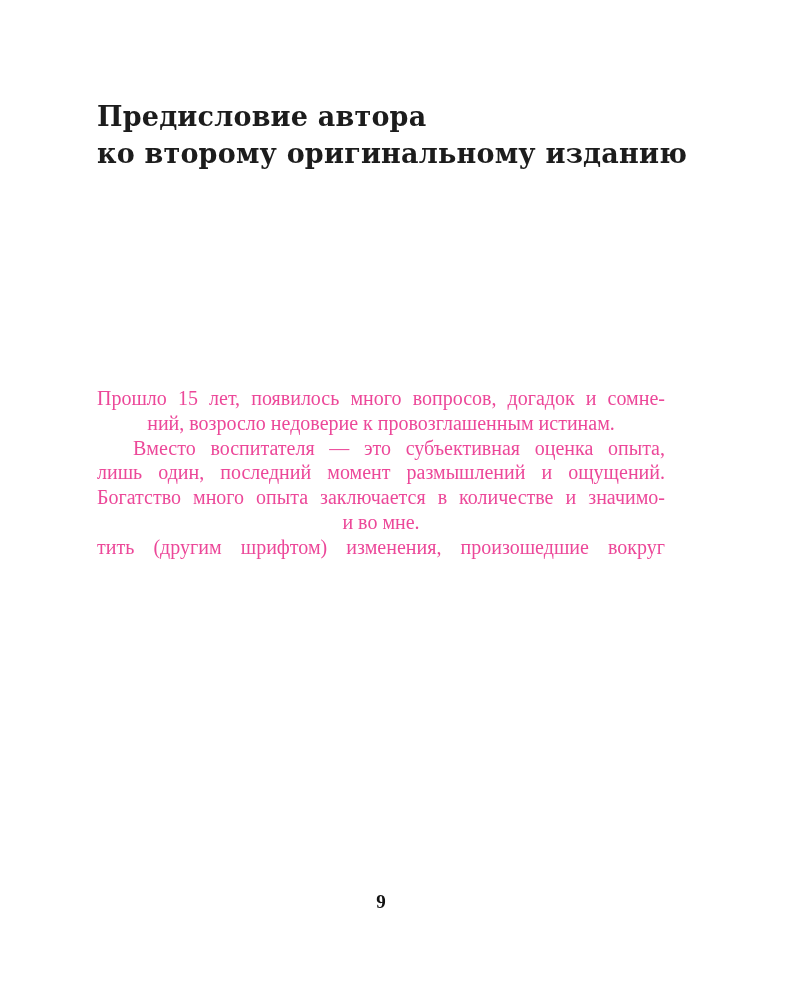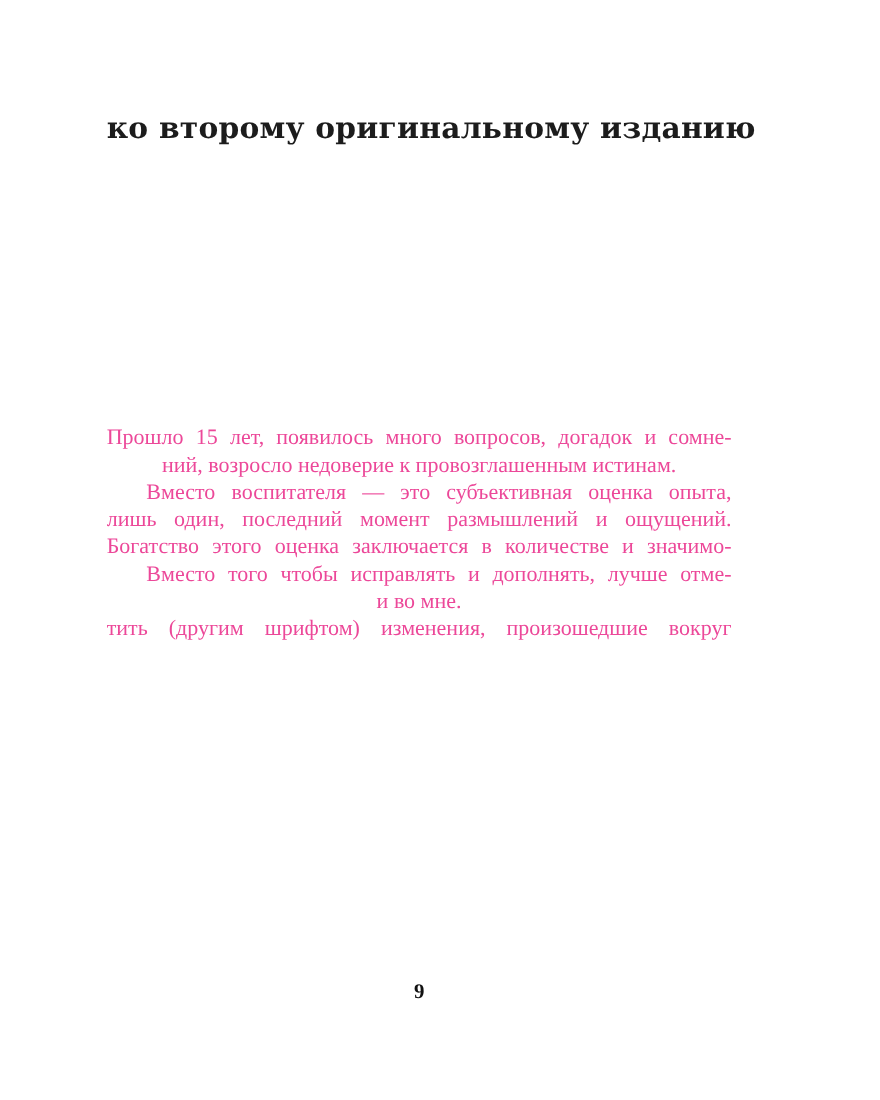--- a/index.html
+++ b/index.html
@@ -63,35 +63,35 @@
     font-size: 19px;
     color: #111111;
   }
 </style>
 </head>
 <body>
 
 <div class="page">
 
   <div class="heading">
+    <div>Предисловие автора</div>
     <div>ко второму оригинальному изданию</div>
   </div>
 
   <div class="body-text" id="body-text">
       <div class="para">
         <div class="line just">Прошло 15 лет, появилось много вопросов, догадок и сомне-</div>
         <div class="line">ний, возросло недоверие к провозглашенным истинам.</div>
       </div>
       <div class="para">
         <div class="line just indent">Вместо воспитателя — это субъективная оценка опыта,</div>
         <div class="line just">лишь один, последний момент размышлений и ощущений.</div>
-        <div class="line just">Богатство этого оценка заключается в количестве и значимо-</div>
+        <div class="line just">Богатство много опыта заключается в количестве и значимо-</div>
       </div>
       <div class="para">
-        <div class="line just indent">Вместо того чтобы исправлять и дополнять, лучше отме-</div>
         <div class="line">и во мне.</div>
         <div class="line just">тить (другим шрифтом) изменения, произошедшие вокруг</div>
       </div>
     </div>
 
   <div class="folio">9</div>
 
 </div>
 
 </body></html>

